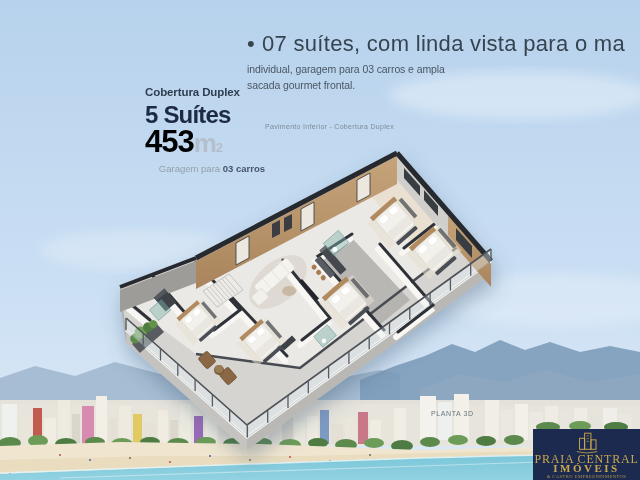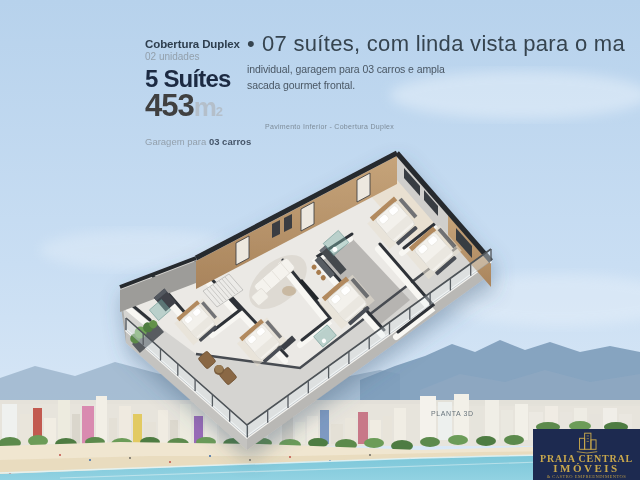--- a/index.html
+++ b/index.html
@@ -3,42 +3,42 @@
 <meta charset="utf-8">
 <style>
   html,body{margin:0;padding:0;background:#ffffff;}
   .stage{
     position:relative;width:640px;height:480px;overflow:hidden;
     font-family:"Liberation Sans",sans-serif;background:#c5d8ee;
   }
   .stage svg.scene{position:absolute;left:0;top:0;}
   
   .left-panel{position:absolute;left:145px;top:38px;width:120px;color:#2e3e4e;}
-  .lp-title{font-size:11.5px;font-weight:bold;letter-spacing:-0.1px;color:#2e3e4e;}
+  .lp-title{font-size:11.5px;font-weight:bold;letter-spacing:-0.1px;color:#2e3e4e;margin-top:48px;}
   .lp-units{font-size:10px;color:#93a0ac;margin-top:1px;}
   .lp-suites{font-size:24px;font-weight:bold;letter-spacing:-0.8px;color:#1c2a42;margin-top:3px;}
   .lp-area{margin-top:-2px;line-height:30px;white-space:nowrap;}
-  .lp-area .num{font-size:31px;font-weight:bold;letter-spacing:-1px;color:#404040;}
+  .lp-area .num{font-size:31px;font-weight:bold;letter-spacing:-1px;color:#000000;}
   .lp-area .unit{font-size:26px;font-weight:bold;color:#b4bfca;letter-spacing:-1px;}
   .lp-area .exp{font-size:13px;font-weight:bold;color:#b4bfca;}
-  .lp-garage{font-size:9.5px;color:#93a0ac;margin-top:9px;white-space:nowrap;}
+  .lp-garage{font-size:9.5px;color:#93a0ac;white-space:nowrap;text-align:right;}
   .lp-garage b{color:#46566a;}
   
   .headline{position:absolute;left:247px;top:31px;width:500px;color:#35424e;}
   .hl-line1{font-size:22px;font-weight:normal;letter-spacing:0.3px;white-space:nowrap;color:#36444f;}
   .hl-line1 .bullet{margin-right:7px;}
   .hl-para{font-size:10.5px;line-height:16px;color:#4a5764;margin-top:4px;letter-spacing:-0.1px;}
   
   .fp-caption{position:absolute;left:265px;top:123px;font-size:7px;color:#7d8c99;letter-spacing:0.3px;}
   .fp-watermark{position:absolute;left:431px;top:410px;font-size:7px;color:#45545f;opacity:.8;letter-spacing:0.6px;}
   
   .logo{position:absolute;left:533px;top:429px;width:107px;height:51px;background:#1d2a50;
         text-align:center;font-family:"Liberation Serif",serif;color:#c9a84c;}
   .logo-icon{display:block;width:30px;height:22px;margin:3px auto 0;}
-  .logo-line1{font-size:10px;line-height:10px;font-weight:bold;letter-spacing:0.8px;}
+  .logo-line1{font-size:12px;line-height:10px;font-weight:normal;letter-spacing:0.8px;}
   .logo-line2{font-size:11px;line-height:9px;font-weight:bold;letter-spacing:2.5px;}
   .logo-tagline{font-size:4.5px;line-height:6px;color:#bb9a44;letter-spacing:0.5px;margin-top:1px;}
 </style>
 </head>
 <body>
 
 <div class="stage">
 
   <svg class="scene" width="640" height="480" viewBox="0 0 640 480">
     <defs>
@@ -304,21 +304,20 @@
         <polygon points="491,249 247,425 247,437 491,261" fill="rgba(235,245,250,0.38)" stroke="#9aa4ac" stroke-width="0.5"></polygon>
         <polygon points="247,425 126,318 126,330 247,437" fill="rgba(235,245,250,0.38)" stroke="#9aa4ac" stroke-width="0.5"></polygon>
         <path d="M491,249 L247,425 L126,318" stroke="#4d5257" stroke-width="1.6" fill="none"></path>
         <path d="M491,249 v12 M470.7,263.7 v12 M450.4,278.4 v12 M430.1,293.1 v12 M409.8,307.8 v12 M389.5,322.5 v12 M369.2,337.2 v12 M348.9,351.9 v12 M328.6,366.6 v12 M308.3,381.3 v12 M288,396 v12 M267.7,410.7 v12 M247.4,425.4 v12 M229.7,409.7 v12 M212.4,394.4 v12 M195.1,379.1 v12 M177.8,363.8 v12 M160.5,348.5 v12 M143.2,333.2 v12 M126,318 v12" stroke="#565b61" stroke-width="1.3"></path>
       </g>
     </g>
   </svg>
 
   <div class="left-panel">
     <div class="lp-title">Cobertura Duplex</div>
-    <div class="lp-units">02 unidades</div>
     <div class="lp-suites">5 Suítes</div>
     <div class="lp-area">
       <span class="num">453</span><span class="unit">m</span><span class="exp">2</span>
     </div>
     <div class="lp-garage">
       <span>Garagem para </span><b>03 carros</b>
     </div>
   </div>
 
   <div class="headline">

